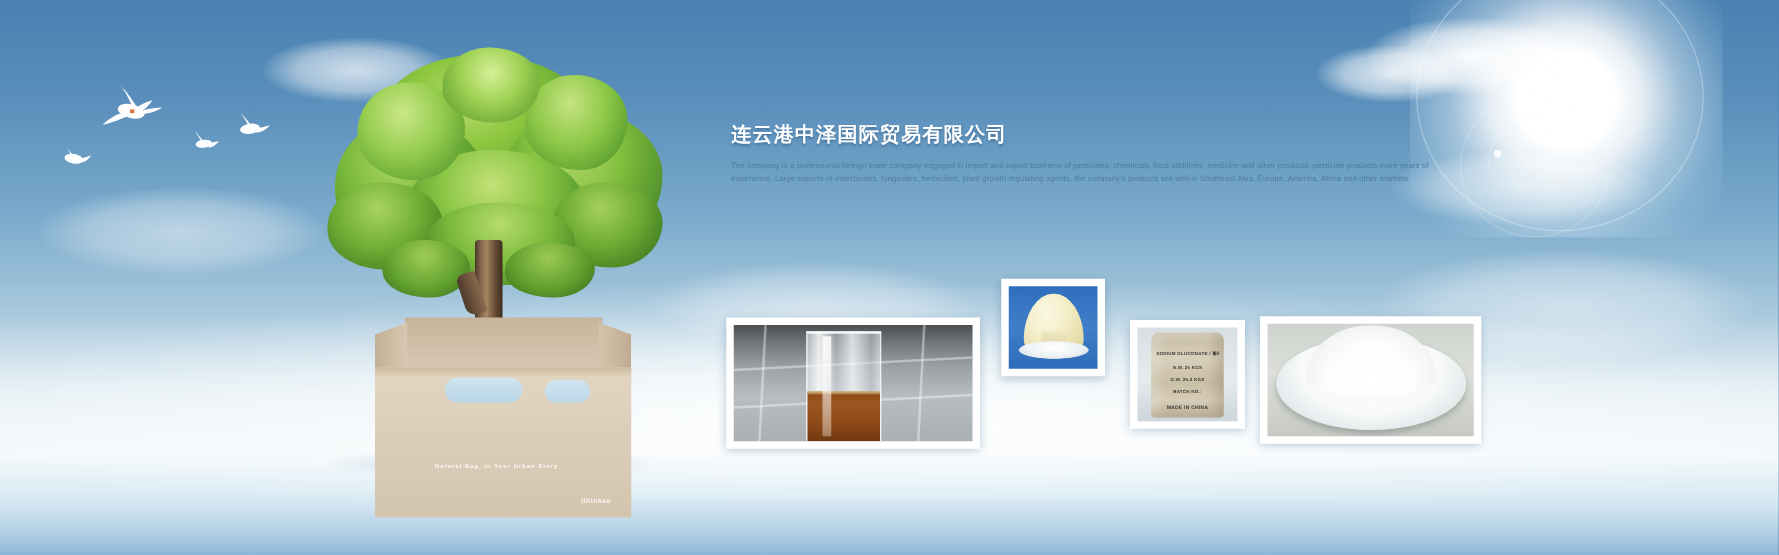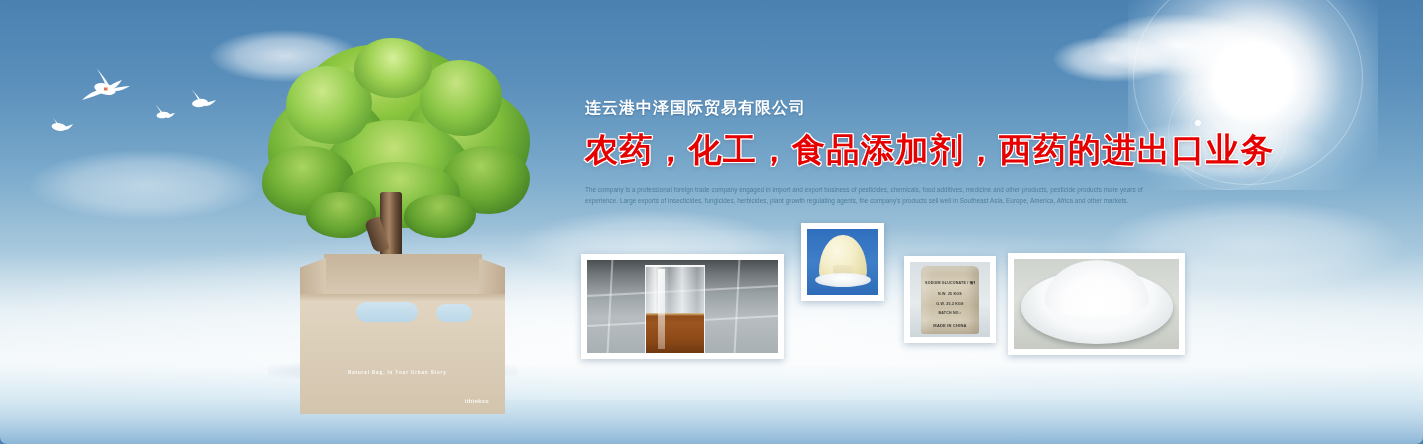--- a/index.html
+++ b/index.html
@@ -14,21 +14,20 @@
     background:
       linear-gradient(to bottom,
         #4a81b1 0%,
         #5a8fbb 18%,
         #79a9cb 38%,
         #a7c8dd 56%,
         #cfe2ec 70%,
         #dceaf1 80%,
         #c9e0ee 90%,
         #8cb6d6 100%);
-    border-radius: 7px;
   }
 
   
   .cloud {
     position:absolute; border-radius:50%;
     background:radial-gradient(ellipse at 50% 50%, rgba(255,255,255,0.95) 0%, rgba(255,255,255,0.6) 45%, rgba(255,255,255,0) 72%);
     pointer-events:none;
   }
   .haze {
     position:absolute; left:0; right:0; pointer-events:none;
@@ -310,21 +309,20 @@
         <div id="handle"></div>
         <div id="handle2"></div>
         <div id="boxtag">Natural Bag, In Your Urban Story</div>
         <div id="boxlogo">ithinkso</div>
       </div>
     </div>
   </div>
 
   <div id="textblock">
     <div id="company">连云港中泽国际贸易有限公司</div>
-    <div id="headline">农药，化工，食品添加剂，西药的进出口业务</div>
     <div id="paragraph">The company is a professional foreign trade company engaged in import and export business of pesticides, chemicals, food additives, medicine and other products, pesticide products more years  of experience. Large exports of insecticides, fungicides, herbicides, plant growth regulating agents, the company's products sell well in Southeast Asia, Europe, America, Africa and other markets.</div>
   </div>
 
   <div class="photo" id="photo-liquid">
     <div class="inner">
       <div class="tileline" style="left:0; right:0; top:30px; transform:rotate(-3deg);"></div>
       <div class="tileline" style="left:0; right:0; top:60px; transform:rotate(-3deg);"></div>
       <div class="tileline" style="left:22px; top:0; bottom:0; width:2px; height:auto; transform:rotate(3deg);"></div>
       <div class="tileline" style="right:40px; top:0; bottom:0; width:2px; height:auto; transform:rotate(3deg);"></div>
       <div id="bottle">

